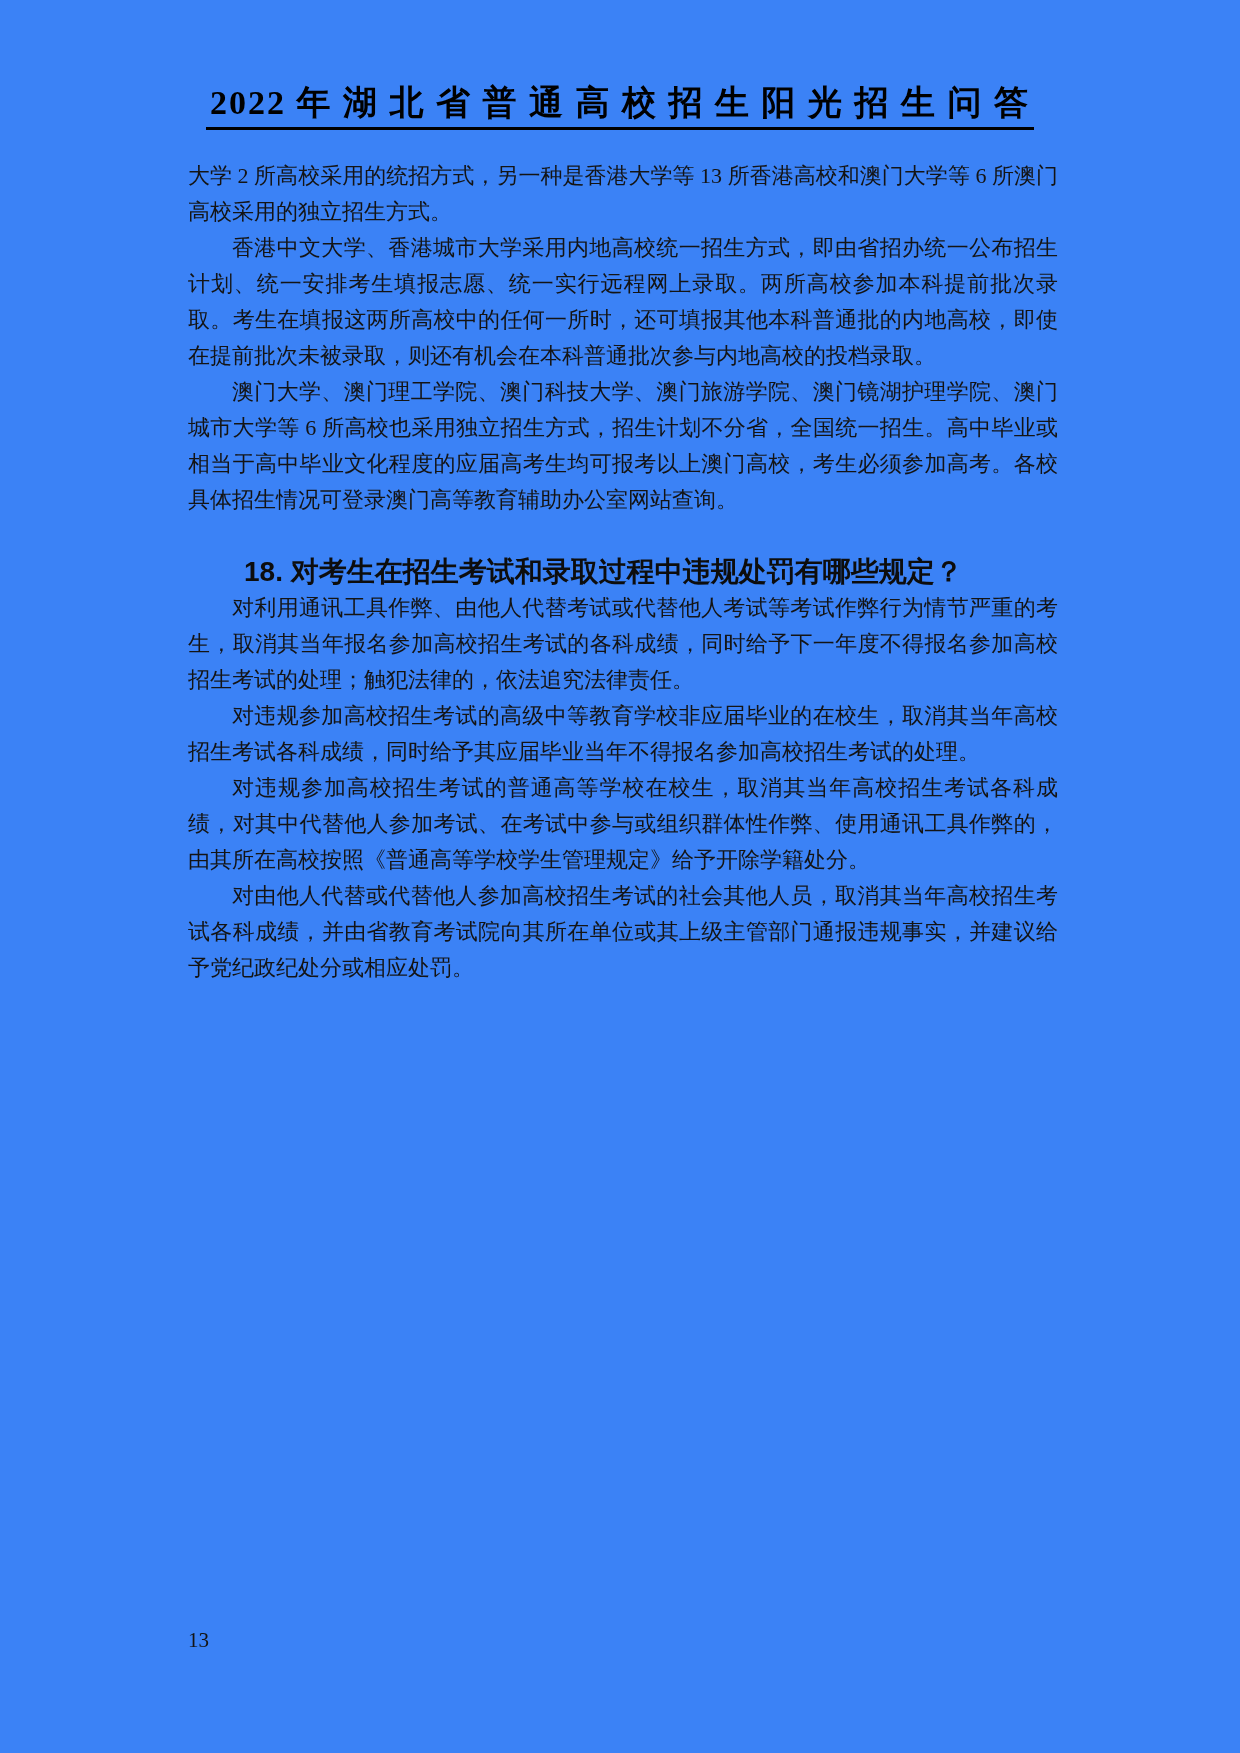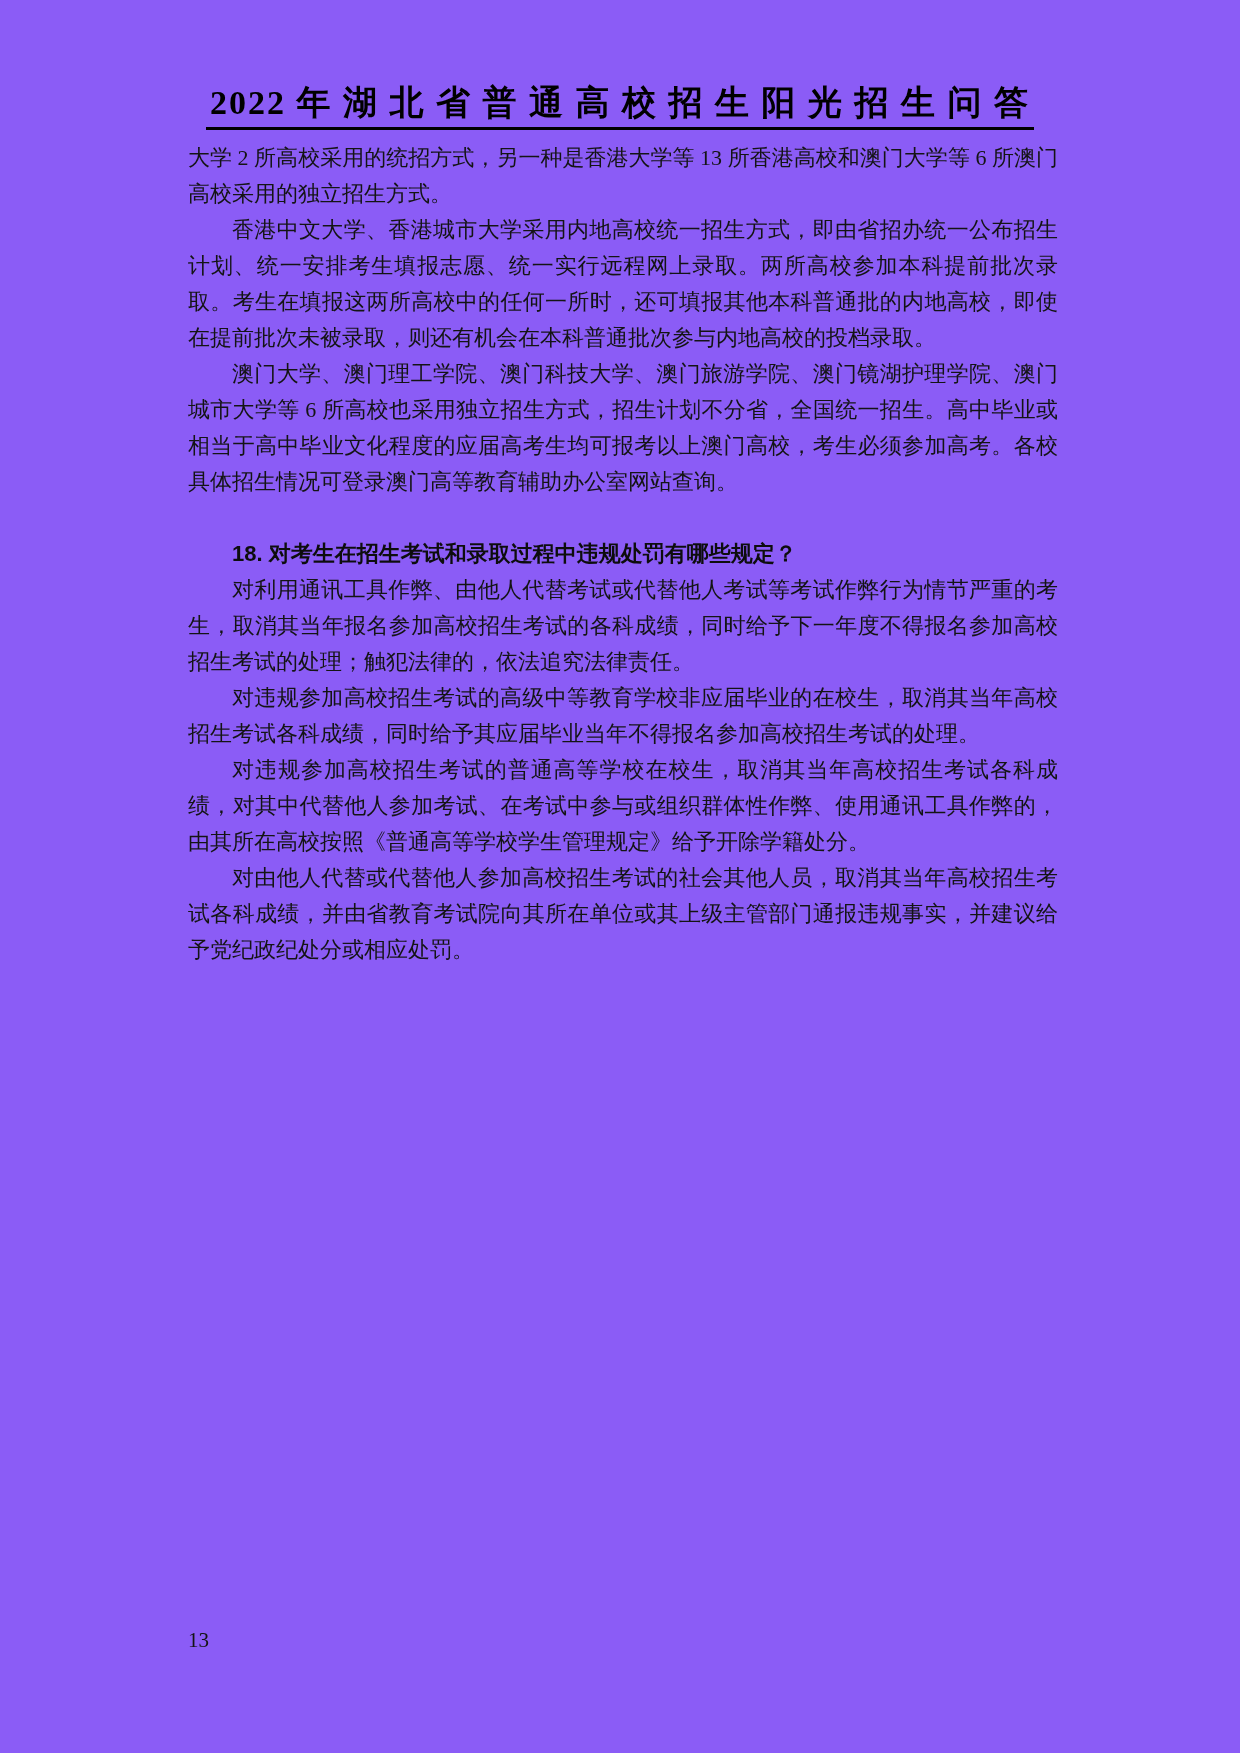--- a/index.html
+++ b/index.html
@@ -4,21 +4,21 @@
 <style>
   html, body {
     margin: 0;
     padding: 0;
     background: #ffffff;
   }
   .page {
     position: relative;
     width: 1240px;
     height: 1753px;
-    background: #8b5cf6;
+    background: #3b82f6;
     overflow: hidden;
     color: #141414;
     font-family: "Liberation Serif", "DejaVu Serif", serif;
   }
   .doc-header {
     position: absolute;
     top: 84px;
     left: 0;
     width: 1240px;
     text-align: center;
@@ -29,40 +29,40 @@
     line-height: 38px;
     font-weight: 700;
     letter-spacing: 2px;
     white-space: nowrap;
     border-bottom: 3px solid #000000;
     padding: 0 4px 5px 4px;
     color: #000000;
   }
   .doc-body {
     position: absolute;
-    top: 140px;
+    top: 158px;
     left: 188px;
     width: 870px;
     font-size: 22px;
     line-height: 36px;
     text-align: justify;
     text-justify: inter-ideograph;
   }
   .doc-body p {
     margin: 0;
     padding: 0;
     text-indent: 2em;
   }
   .doc-body p.cont {
     text-indent: 0;
   }
   .question {
     margin: 36px 0 0 0;
     padding: 0;
-    font-size: 22px;
+    font-size: 28px;
     line-height: 36px;
     font-weight: 700;
     text-indent: 2em;
     font-family: "Liberation Sans", "DejaVu Sans", sans-serif;
     color: #0d0d0d;
   }
   .page-number {
     position: absolute;
     top: 1626px;
     left: 188px;

